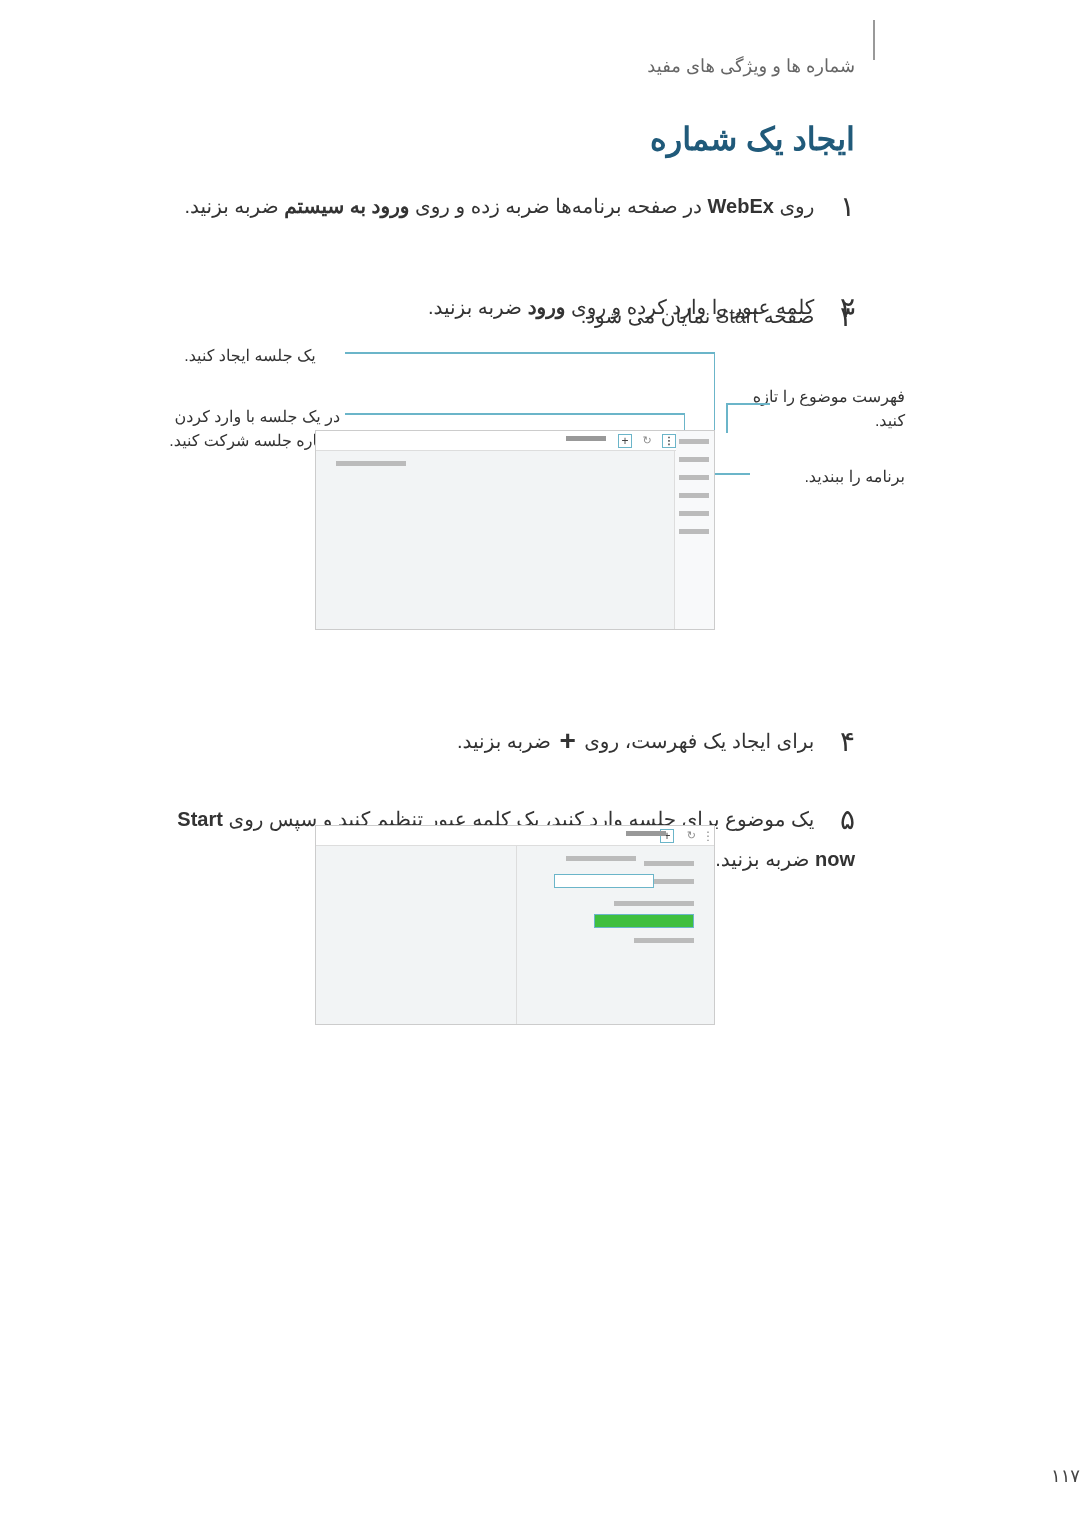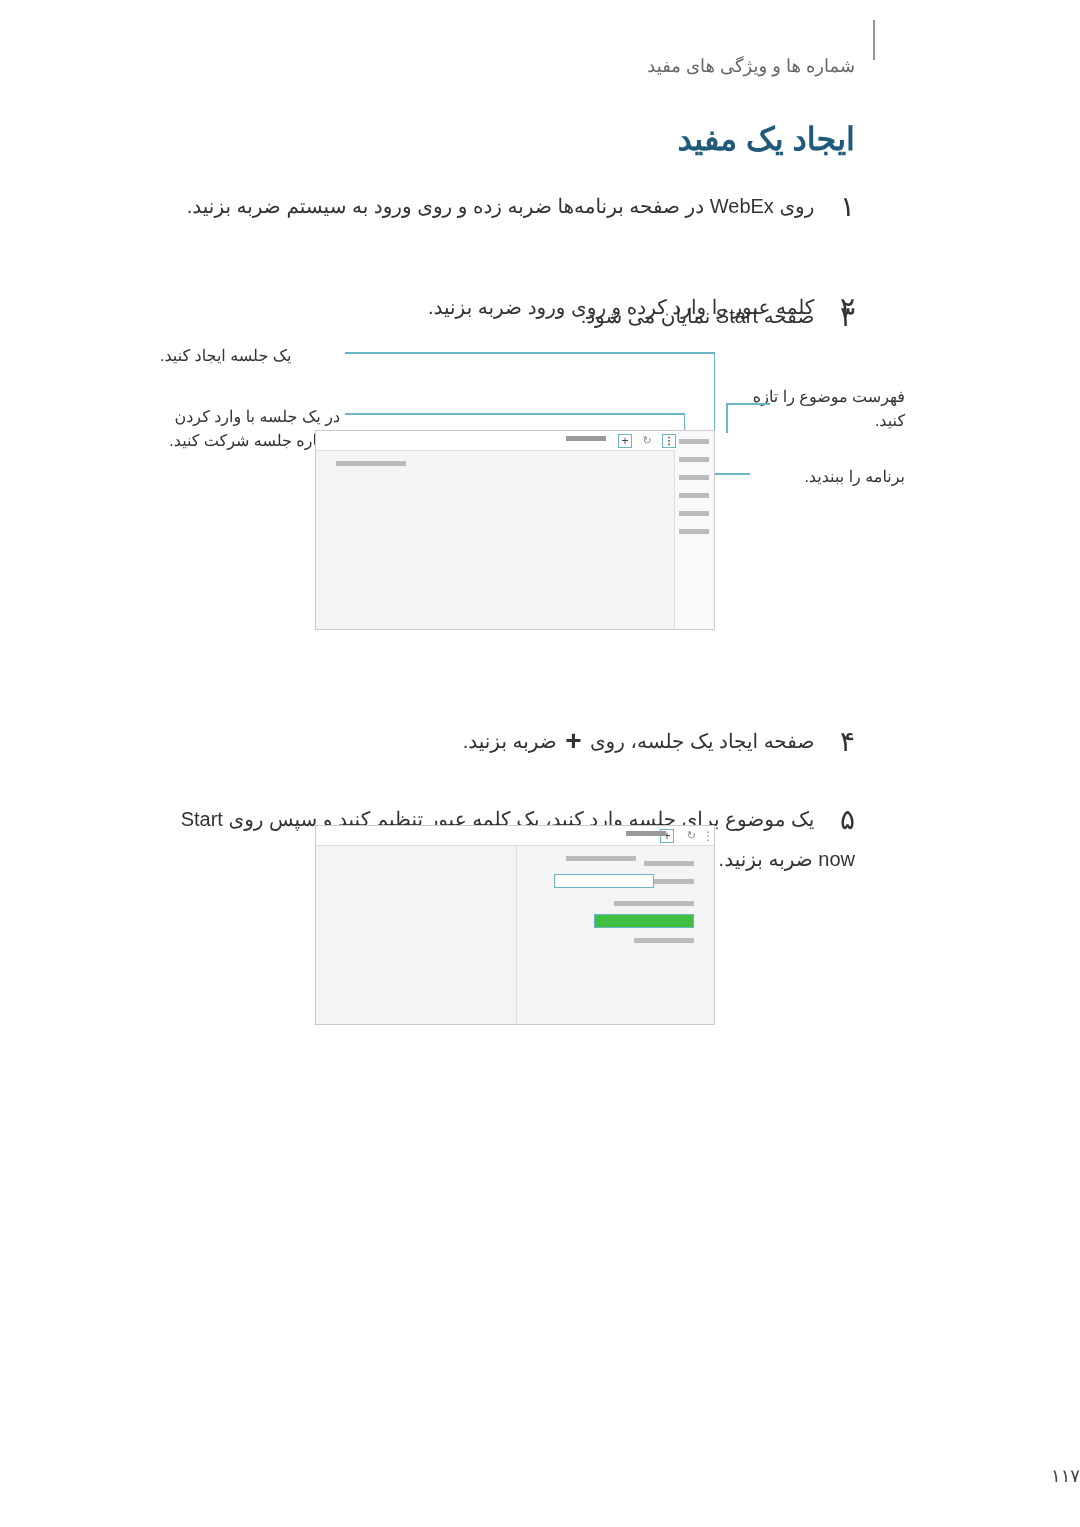--- a/index.html
+++ b/index.html
@@ -45,39 +45,39 @@
   .step-num {
     font-size: 28px;
     margin-left: 20px;
     vertical-align: middle;
   }
   .step1 { top: 185px; }
   .step2 { top: 240px; margin-top: 46px; }
   .step3 { top: 295px; }
   .step4 { top: 720px; }
   .step5 { top: 798px; }
-  .bold { font-weight: normal; }
+  .bold { font-weight: bold; }
   .plus-inline {
     display: inline-block;
     width: 22px; height: 22px;
     font-size: 28px;
     font-weight: bold;
     line-height: 20px;
     text-align: center;
     vertical-align: middle;
   }
 
   
   .callout {
     position: absolute;
     font-size: 16px;
     color: #333;
     line-height: 1.5;
   }
-  .co-top-right { top: 344px; right: 740px; width: 180px; text-align: left; }
+  .co-top-right { top: 344px; right: 740px; width: 180px; text-align: center; }
   .co-mid-right { top: 405px; right: 740px; width: 200px; text-align: right; }
   .co-left1 { top: 385px; right: 175px; width: 180px; text-align: right; }
   .co-left2 { top: 465px; right: 175px; width: 150px; text-align: right; }
   .line {
     position: absolute;
     background: #6bb5c9;
     height: 1.5px;
   }
   .vline {
     position: absolute;
@@ -256,21 +256,21 @@
     text-align: right;
     font-size: 18px;
     color: #444;
   }
 </style>
 </head>
 <body>
 
 <div class="page-border"></div>
 <div class="header">شماره ها و ویژگی های مفید</div>
-<div class="main-title">ایجاد یک مفید</div>
+<div class="main-title">ایجاد یک شماره</div>
 
 <div class="step step1">
   <span class="step-num">۱</span>
   <span>روی </span><span class="bold">WebEx</span><span> در صفحه برنامه‌ها ضربه زده و روی </span><span class="bold">ورود به سیستم</span><span> ضربه بزنید.</span>
 </div>
 
 <div class="step step2">
   <span class="step-num">۲</span>
   <span>کلمه عبور را وارد کرده و روی </span><span class="bold">ورود</span><span> ضربه بزنید.</span>
 </div>
@@ -320,21 +320,21 @@
     <div class="tb-close">⋮</div>
     <div class="tb-refresh">↻</div>
     <div class="tb-plus">+</div>
     <div class="mymeetings"></div>
   </div>
   <div class="content-text"></div>
 </div>
 
 <div class="step step4">
   <span class="step-num">۴</span>
-  <span>صفحه ایجاد یک جلسه، روی </span><span class="plus-inline">+</span><span> ضربه بزنید.</span>
+  <span>برای ایجاد یک فهرست، روی </span><span class="plus-inline">+</span><span> ضربه بزنید.</span>
 </div>
 
 <div class="step step5">
   <span class="step-num">۵</span>
   <span>یک موضوع برای جلسه وارد کنید، یک کلمه عبور تنظیم کنید و سپس روی </span><span class="bold">Start now</span><span> ضربه بزنید.</span>
 </div>
 
 <div class="shot2">
   <div class="topbar2">
     <div class="tb-menu">⋮</div>

